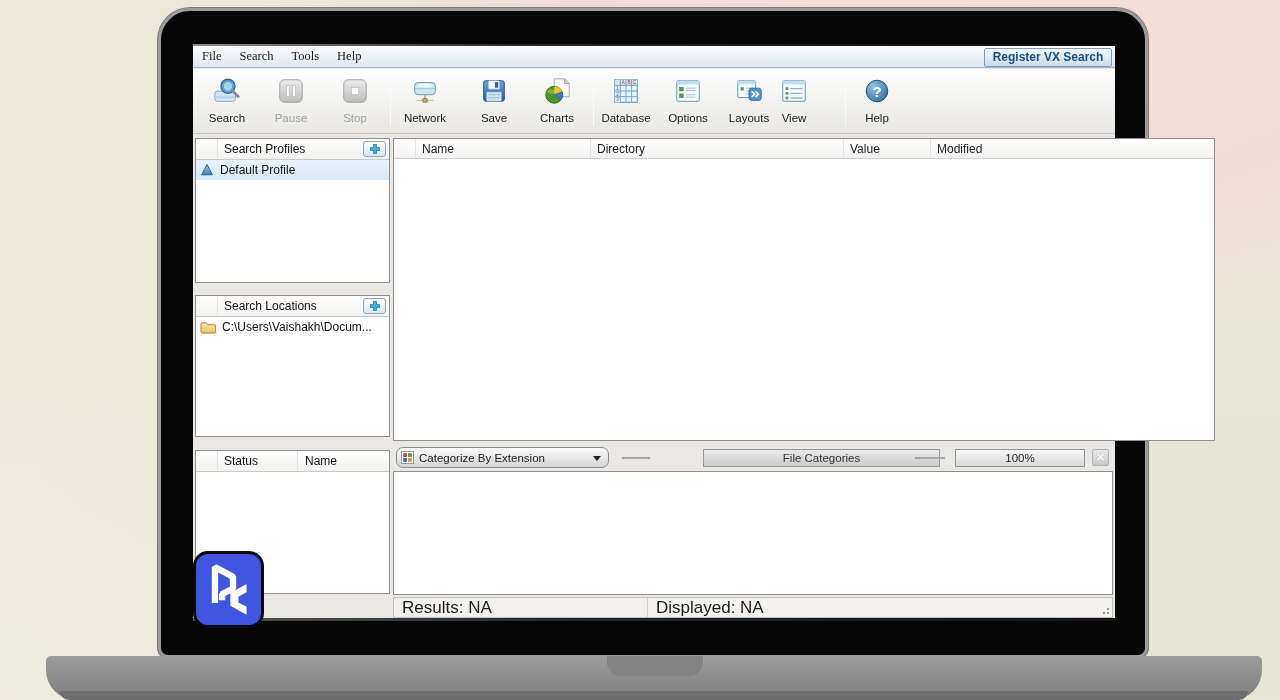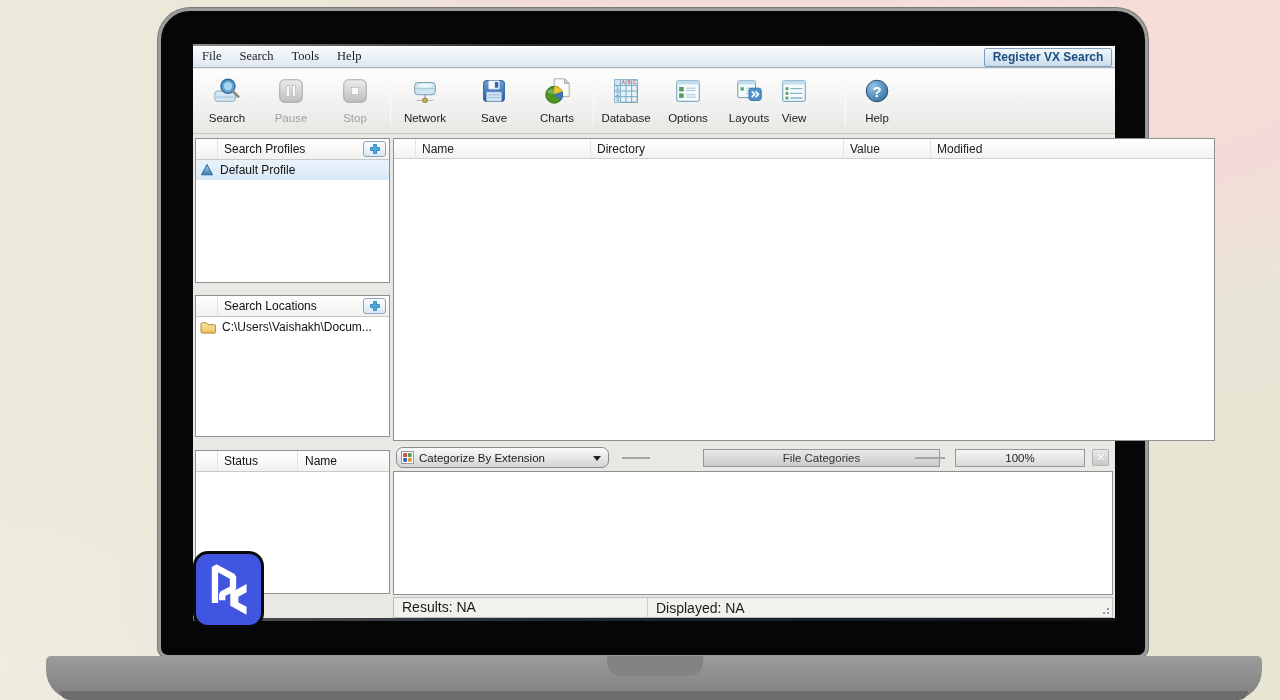--- a/index.html
+++ b/index.html
@@ -98,21 +98,21 @@
     color:#fdfdfd; font-size:11px; font-weight:bold; text-align:center; line-height:15px; cursor:pointer;
     text-shadow:0 0 1px #999; }
 
   
   .chart-panel { position:absolute; left:200px; top:427px; width:720px; height:124px;
     background:#fff; border:1px solid #8f8f8f; }
 
   
   .statusbar { position:absolute; left:200px; top:553px; width:720px; height:21px;
     background:#f2f1ee; border:1px solid #bdbdbd; display:flex; align-items:center; }
-  .sb-cell { font-size:14px; color:#1c1c1c; padding-left:8px; }
+  .sb-cell { font-size:17px; color:#1c1c1c; padding-left:8px; }
   .sb-results { width:254px; border-right:1px solid #cfcfcf; height:100%; line-height:19px; }
   .sb-grip { position:absolute; right:2px; bottom:2px; width:9px; height:9px;
     background:
       radial-gradient(circle 1.2px at 7px 7px, #9a9a9a 99%, transparent),
       radial-gradient(circle 1.2px at 7px 3px, #9a9a9a 99%, transparent),
       radial-gradient(circle 1.2px at 3px 7px, #9a9a9a 99%, transparent); }
 
   
   .logo { position:absolute; left:193px; top:551px; width:71px; height:77px;
     background:#4056e0; border:3px solid #0a0a0a; border-radius:15px; }

